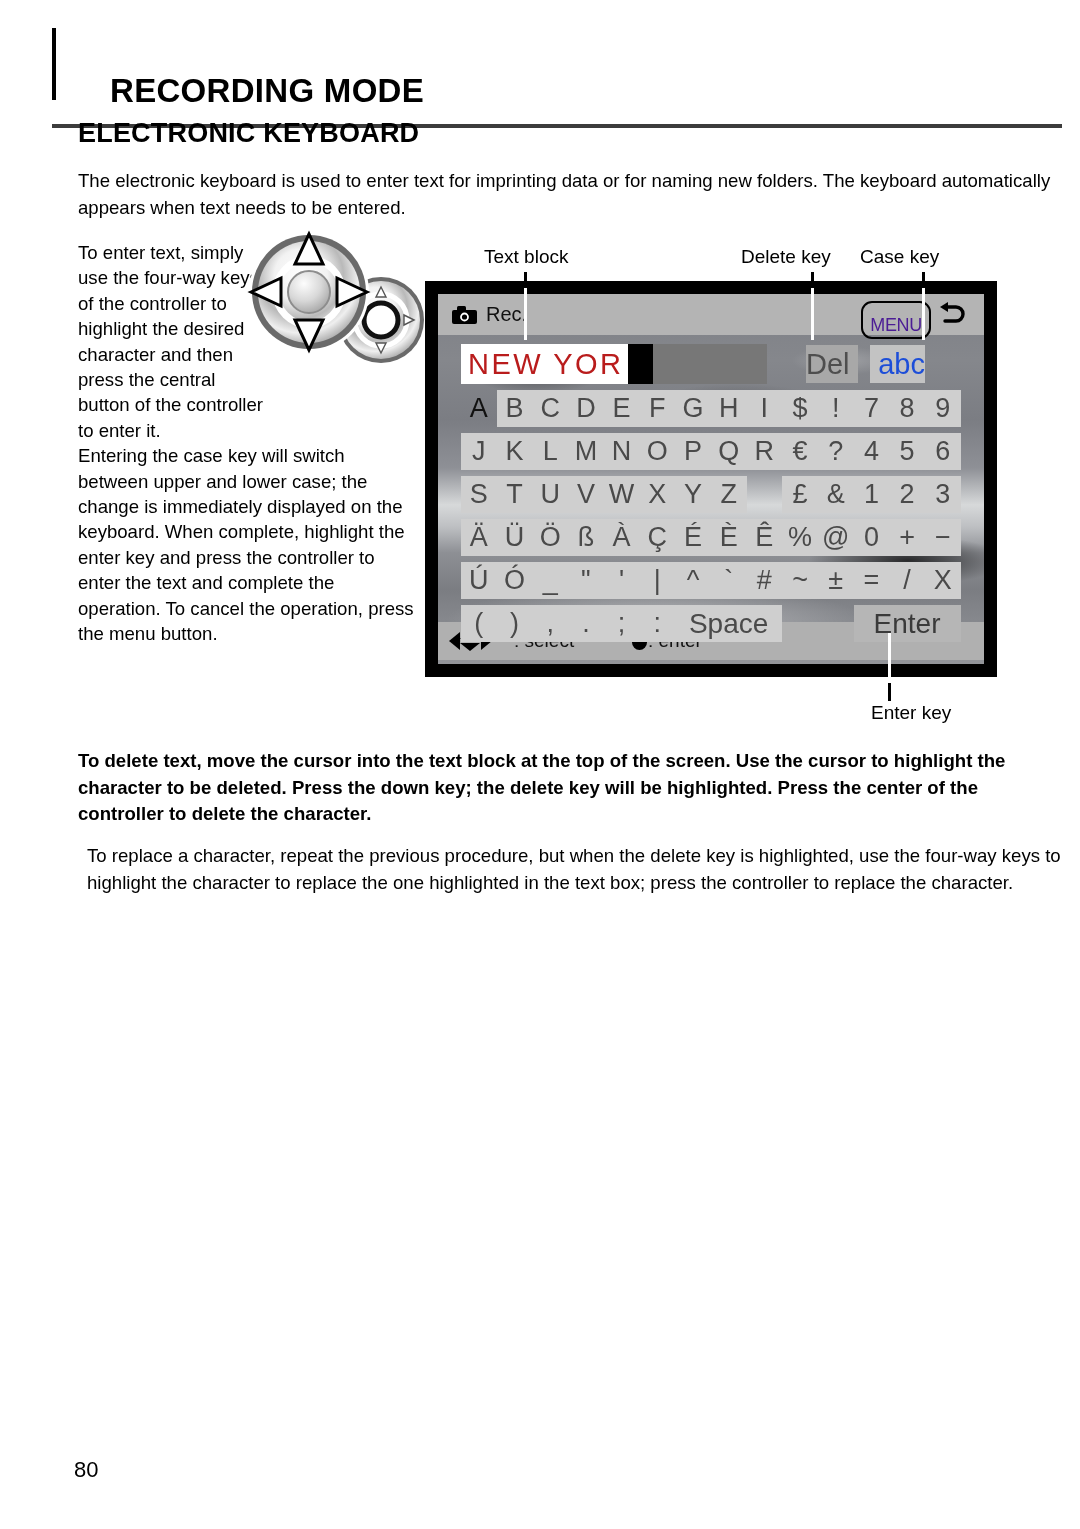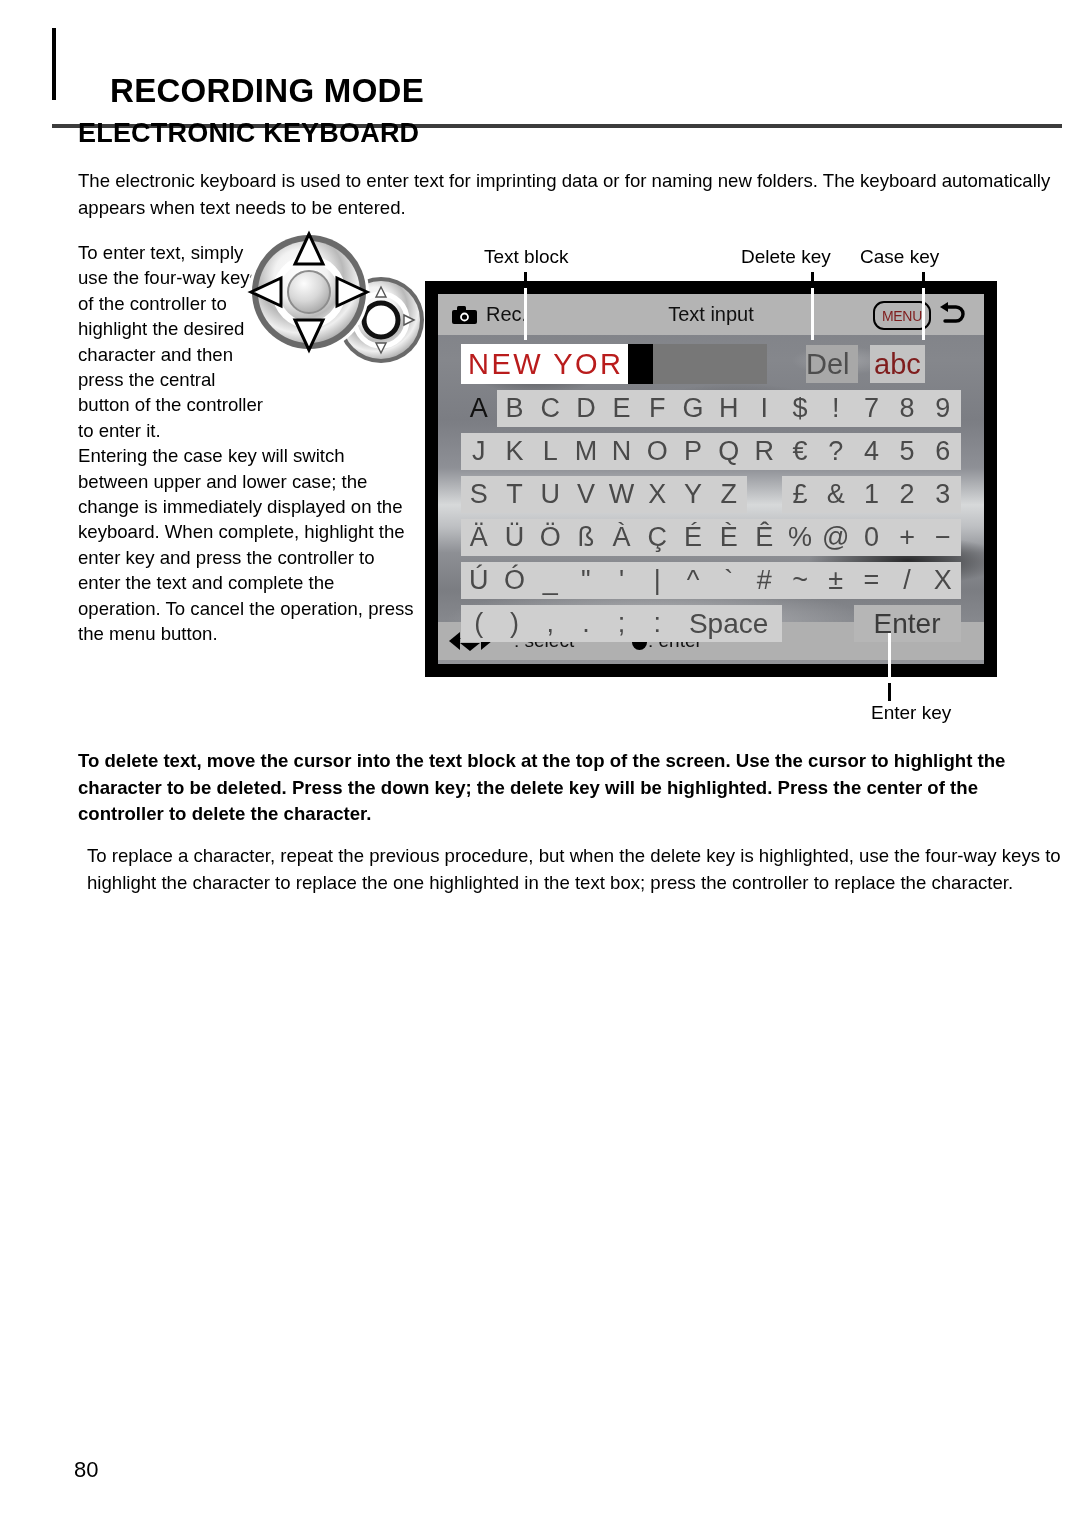--- a/index.html
+++ b/index.html
@@ -217,25 +217,25 @@
     text-align: center;
     font-size: 20px;
     color: #101010;
   }
   #menu-badge {
     position: absolute;
     right: 53px;
     top: 7px;
     border: 2.5px solid #000;
     border-radius: 11px;
-    padding: 3px 7px 2px 7px;
-    font-size: 14px;
+    padding: 12px 7px 2px 7px;
+    font-size: 18px;
     font-weight: normal;
     letter-spacing: -0.3px;
-    color: #7f1d1d;
+    color: #4c1d95;
     line-height: 20px;
   }
   #menu-back-icon {
     position: absolute;
     right: 16px;
     top: 6px;
     width: 30px;
     height: 28px;
   }
 
@@ -288,24 +288,24 @@
     font-size: 29px;
     line-height: 38px;
   }
   #key-abc {
     position: absolute;
     left: 432px;
     top: 3px;
     width: 55px;
     height: 38px;
     background: #c3c3c3;
-    color: #7f1d1d;
+    color: #1d4ed8;
     font-size: 29px;
     line-height: 38px;
-    text-align: center;
+    text-align: right;
   }
 
   
   #lcd-keygrid {
     position: absolute;
     left: 23px;
     top: 96px;
     width: 500px;
     z-index: 6;
   }
@@ -477,21 +477,20 @@
     <div id="lcd-backdrop"></div>
 
     <div id="lcd-topbar">
       <svg id="rec-camera-icon" viewBox="0 0 25 18">
         <rect x="0" y="4" width="25" height="14" rx="2" fill="#000"></rect>
         <rect x="5" y="0" width="9" height="5" rx="1.5" fill="#000"></rect>
         <circle cx="12.5" cy="11" r="4.4" fill="#ffffff"></circle>
         <circle cx="12.5" cy="11" r="2.6" fill="#000"></circle>
       </svg>
       <div id="rec-label">Rec.</div>
-      <div id="lcd-title">Text input</div>
       <div id="menu-badge">MENU</div>
       <svg id="menu-back-icon" viewBox="0 0 30 28">
         <path d="M7 21 H18 A7 7 0 0 0 18 7 H9" fill="none" stroke="#000" stroke-width="3.4" stroke-linecap="round"></path>
         <polygon points="10,2 10,12 2,7" fill="#000"></polygon>
       </svg>
     </div>
 
     <div id="lcd-textrow">
       <div id="text-field"></div>
       <div id="text-entered">NEW YOR</div>

